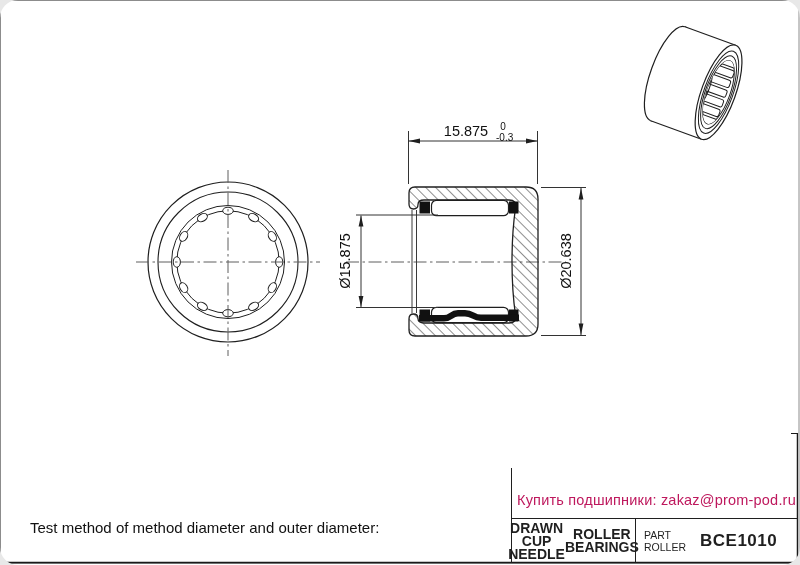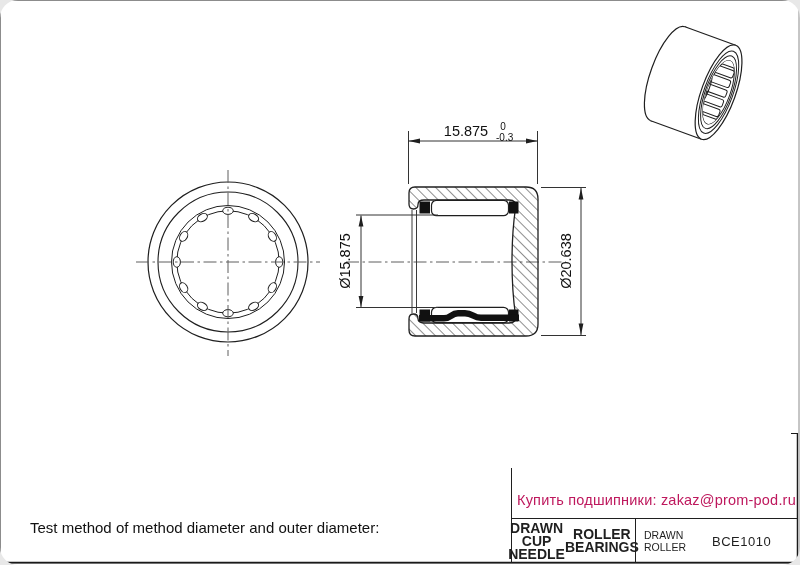--- a/index.html
+++ b/index.html
@@ -27,21 +27,21 @@
   }
   .tb-type{
     width:124px;border-right:1.4px solid #1f1f1f;box-sizing:border-box;
     display:flex;flex-direction:row;align-items:center;justify-content:center;
     font-size:14px;font-weight:bold;line-height:13px;text-align:center;
   }
   .tb-part{
     flex:1;display:flex;align-items:center;padding-left:8px;box-sizing:border-box;
   }
   .tb-part-label{font-size:10.5px;line-height:12.5px;}
-  .tb-part-number{font-size:13px;margin-left:26px;letter-spacing:0.5px;}
+  .tb-part-number{font-size:17px;margin-left:14px;letter-spacing:0.5px;font-weight:bold;}
 </style>
 </head>
 <body>
 
 <div id="sheet">
 
   <svg width="800" height="565" viewBox="0 0 800 565">
     <defs>
       <pattern id="hatch" width="7" height="7" patternUnits="userSpaceOnUse" patternTransform="rotate(-45)">
         <line x1="0" y1="0" x2="0" y2="7" stroke="#1f1f1f" stroke-width="1"></line>
@@ -171,20 +171,20 @@
     <div class="contact-text">Купить подшипники: zakaz@prom-pod.ru</div>
   </div>
 
   <div class="title-block">
     <div class="tb-type">
       <div>DRAWN CUP NEEDLE</div>
       <div>ROLLER BEARINGS</div>
     </div>
     <div class="tb-part">
       <div class="tb-part-label">
-        <div>DRAWN</div>
+        <div>PART</div>
         <div>ROLLER</div>
       </div>
       <div class="tb-part-number">BCE1010</div>
     </div>
   </div>
 
 </div>
 
 </body></html>

